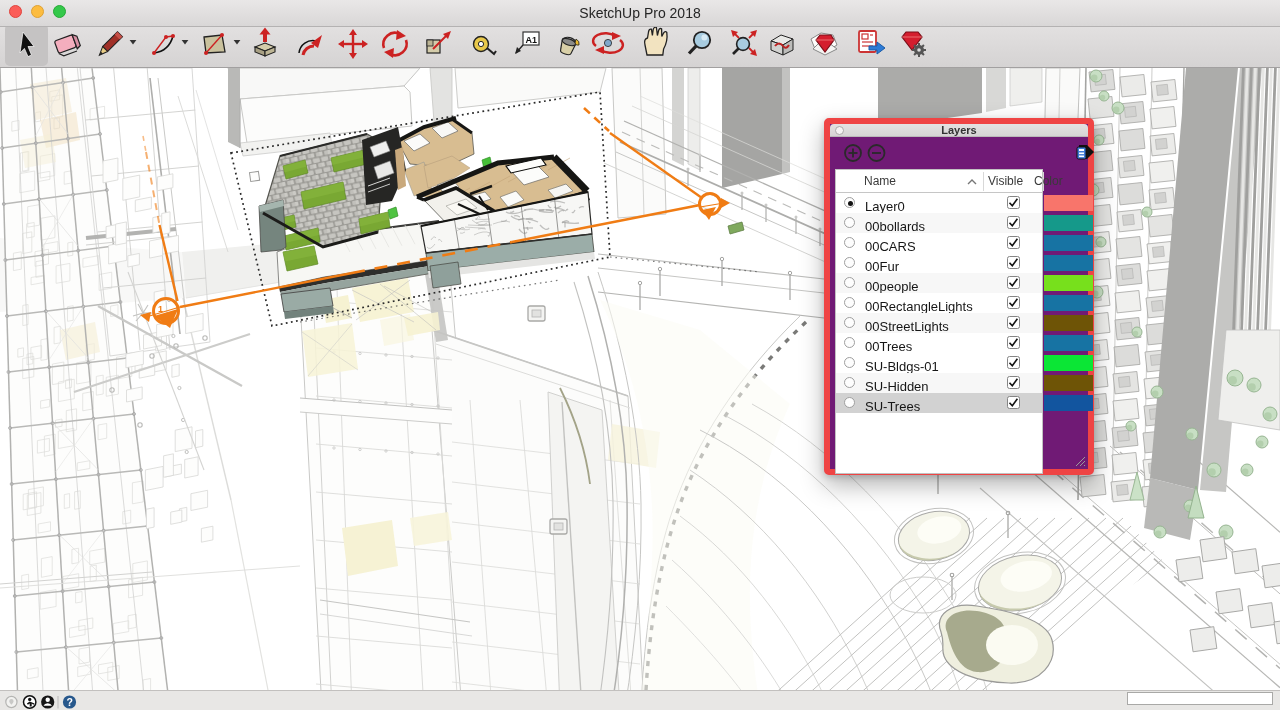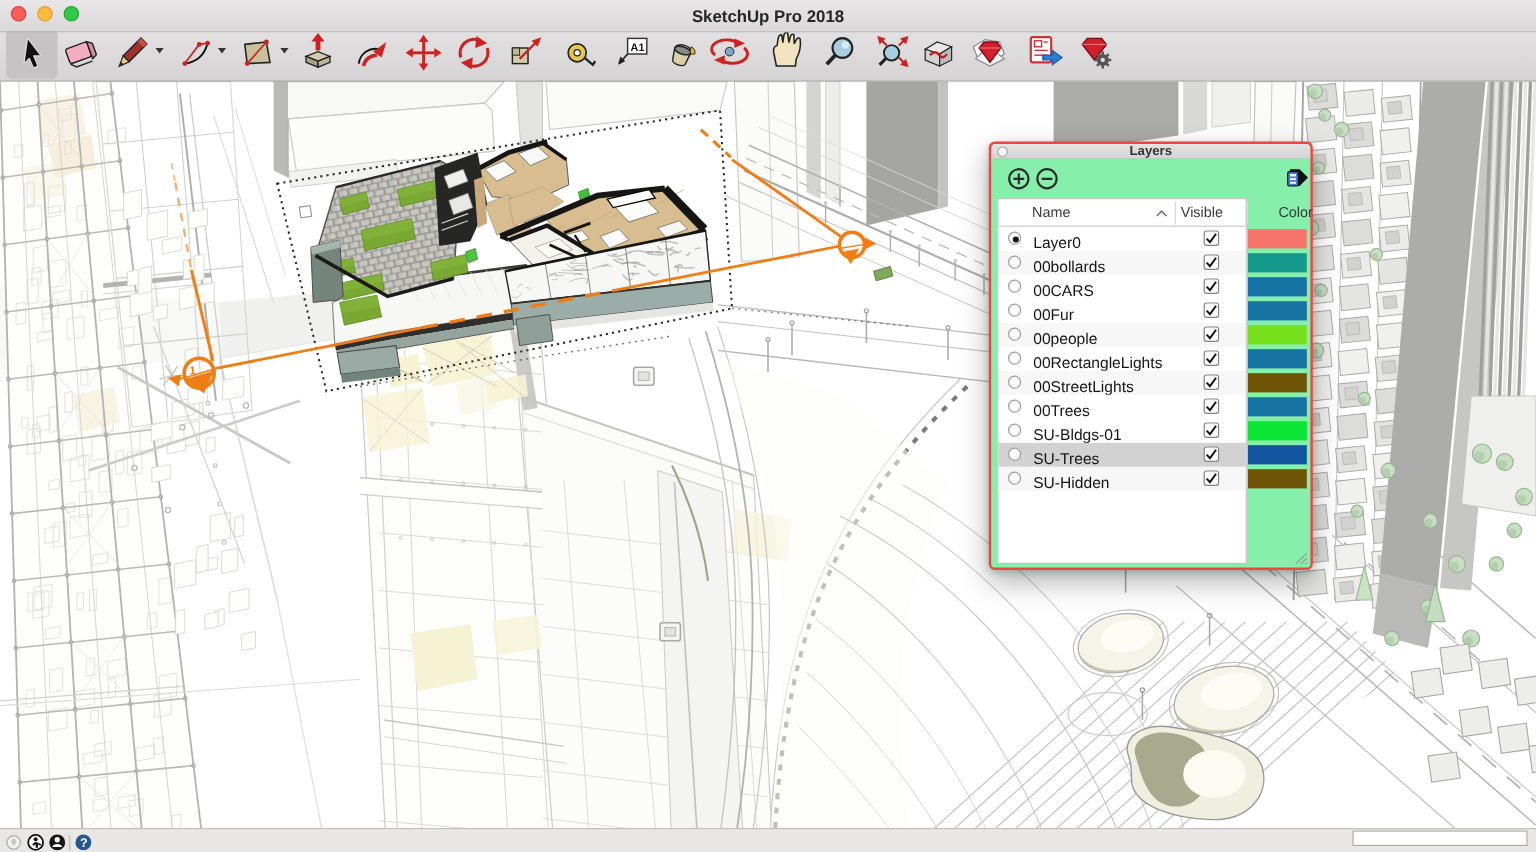--- a/index.html
+++ b/index.html
@@ -1,42 +1,42 @@
 <!DOCTYPE html>
 <html><head><meta charset="utf-8">
 <style>
 * { margin:0; padding:0; box-sizing:border-box; }
 html,body { width:1280px; height:710px; overflow:hidden; font-family:"Liberation Sans",sans-serif; }
 #scene { position:absolute; left:0; top:0; }
 #titlebar { position:absolute; left:0; top:0; width:1280px; height:27px;
   background:linear-gradient(#E9E7E7,#D9D7D7); border-bottom:1px solid #B4B2B2; z-index:5; }
 .tl { position:absolute; top:5px; width:13px; height:13px; border-radius:50%; }
-#title { position:absolute; top:5px; width:100%; text-align:center; font-size:14px; font-weight:bold; color:#262626; letter-spacing:0; }
+#title { position:absolute; top:5px; width:100%; text-align:center; font-size:14px; font-weight:normal; color:#262626; letter-spacing:0; }
 #toolbar { position:absolute; left:0; top:27px; width:1280px; height:41px;
   background:linear-gradient(#E2E0E0,#D5D3D3); border-bottom:1px solid #A2A0A0; z-index:4;padding-left:40px; }
 #pressed { position:absolute; left:5px; top:-3px; width:43px; height:42px; border-radius:5px; background:#C5C3C3; }
 #ticons { position:absolute; left:0; top:-27px; }
 #statusbar { position:absolute; left:0; top:690px; width:1280px; height:20px;
   background:#E8E7E5; border-top:1px solid #C2C0BE; z-index:5; }
 #measure { position:absolute; left:1127px; top:0.5px; width:146px; height:13px; background:#FFF; border:1px solid #A9A9A7; }
 #panel { position:absolute; left:824px; top:118px; width:270px; height:357px;
-  background:#86efac; border:2px solid #ef4444; border-radius:5px;
+  background:#701a75; border:6px solid #ef4444; border-radius:5px;
   box-shadow:0 10px 24px rgba(0,0,0,.30), 0 2px 6px rgba(0,0,0,.16); z-index:3; }
 #ptitle { position:relative; height:13px; background:linear-gradient(#E4E2E2,#D6D4D4);
   border-bottom:1px solid #BBB9B9; border-radius:4px 4px 0 0; text-align:center;
   font-size:11px; font-weight:bold; color:#333; line-height:13px; }
 #pclose { position:absolute; left:5px; top:2px; width:9px; height:9px; border-radius:50%;
   border:1px solid #ABA9A9; background:#F5F3F3; }
 #pbtns { position:absolute; left:0; top:13px; width:100%; height:32px; }
 #ltable { position:absolute; left:5px; top:45px; width:208px; height:305px;
   background:#FFF; border:1px solid #C2C2C2; }
 #lhead { position:relative; height:23px; border-bottom:1px solid #C6C6C6; font-size:12px; color:#3A3A3A; }
 #lhead .hname { position:absolute; left:28px; top:4px; }
 #lhead .hvis  { position:absolute; left:152px; top:4px; width:58px; text-align:left; }
-#lhead .hcol  { position:absolute; left:212px; top:4px; width:50px; text-align:right; }
+#lhead .hcol  { position:absolute; left:198px; top:4px; width:50px; text-align:left; }
 #lhead .sep1 { position:absolute; left:147px; top:2px; height:19px; border-left:1px solid #D8D8D8; }
 #lhead .sep2 { position:absolute; left:207px; top:2px; height:19px; border-left:1px solid #D8D8D8; }
 .lrow { position:relative; height:20px; }
 .radio { position:absolute; left:8px; top:4px; width:11px; height:11px; border-radius:50%;
   border:1px solid #9F9F9F; background:#FDFDFD; }
 .rdot { position:absolute; left:3px; top:3px; width:5px; height:5px; border-radius:50%; background:#111; }
 .lname { position:absolute; left:29px; top:6px; font-size:13px; color:#161616; }
 .cbx { position:absolute; left:171px; top:3px; width:13px; height:13px; background:#FEFEFE;
   border:1px solid #858585; border-radius:2.5px; }
 .cbx svg { position:absolute; left:-1px; top:-1px; }
@@ -1071,39 +1071,39 @@
 <div class="lrow" style="background:#FFFFFF">
         <span class="radio"></span>
         <span class="lname">SU-Bldgs-01</span>
         <span class="cbx">
           <svg width="13" height="13">
             <polyline points="2.5,6.8 5.3,9.8 10.4,2.8" fill="none" stroke="#111" stroke-width="1.6"></polyline>
           </svg>
         </span>
         <span class="chip" style="background:#0BE635"></span>
       </div>
+<div class="lrow" style="background:#F7F7F7">
+        <span class="radio"></span>
+        <span class="lname">SU-Hidden</span>
+        <span class="cbx">
+          <svg width="13" height="13">
+            <polyline points="2.5,6.8 5.3,9.8 10.4,2.8" fill="none" stroke="#111" stroke-width="1.6"></polyline>
+          </svg>
+        </span>
+        <span class="chip" style="background:#6E5406"></span>
+      </div>
 <div class="lrow" style="background:#D2D2D2">
         <span class="radio"></span>
         <span class="lname">SU-Trees</span>
         <span class="cbx">
           <svg width="13" height="13">
             <polyline points="2.5,6.8 5.3,9.8 10.4,2.8" fill="none" stroke="#111" stroke-width="1.6"></polyline>
           </svg>
         </span>
         <span class="chip" style="background:#12559F"></span>
-      </div>
-<div class="lrow" style="background:#F7F7F7">
-        <span class="radio"></span>
-        <span class="lname">SU-Hidden</span>
-        <span class="cbx">
-          <svg width="13" height="13">
-            <polyline points="2.5,6.8 5.3,9.8 10.4,2.8" fill="none" stroke="#111" stroke-width="1.6"></polyline>
-          </svg>
-        </span>
-        <span class="chip" style="background:#6E5406"></span>
       </div>
   </div>
   <svg id="grip" width="11" height="11">
     <line x1="1" y1="10" x2="10" y2="1" stroke="#9A9A9A" stroke-width="1"></line>
     <line x1="5" y1="10" x2="10" y2="5" stroke="#9A9A9A" stroke-width="1"></line>
     <line x1="9" y1="10" x2="10" y2="9" stroke="#9A9A9A" stroke-width="1"></line>
   </svg>
 </div>
 
 <div id="statusbar">

